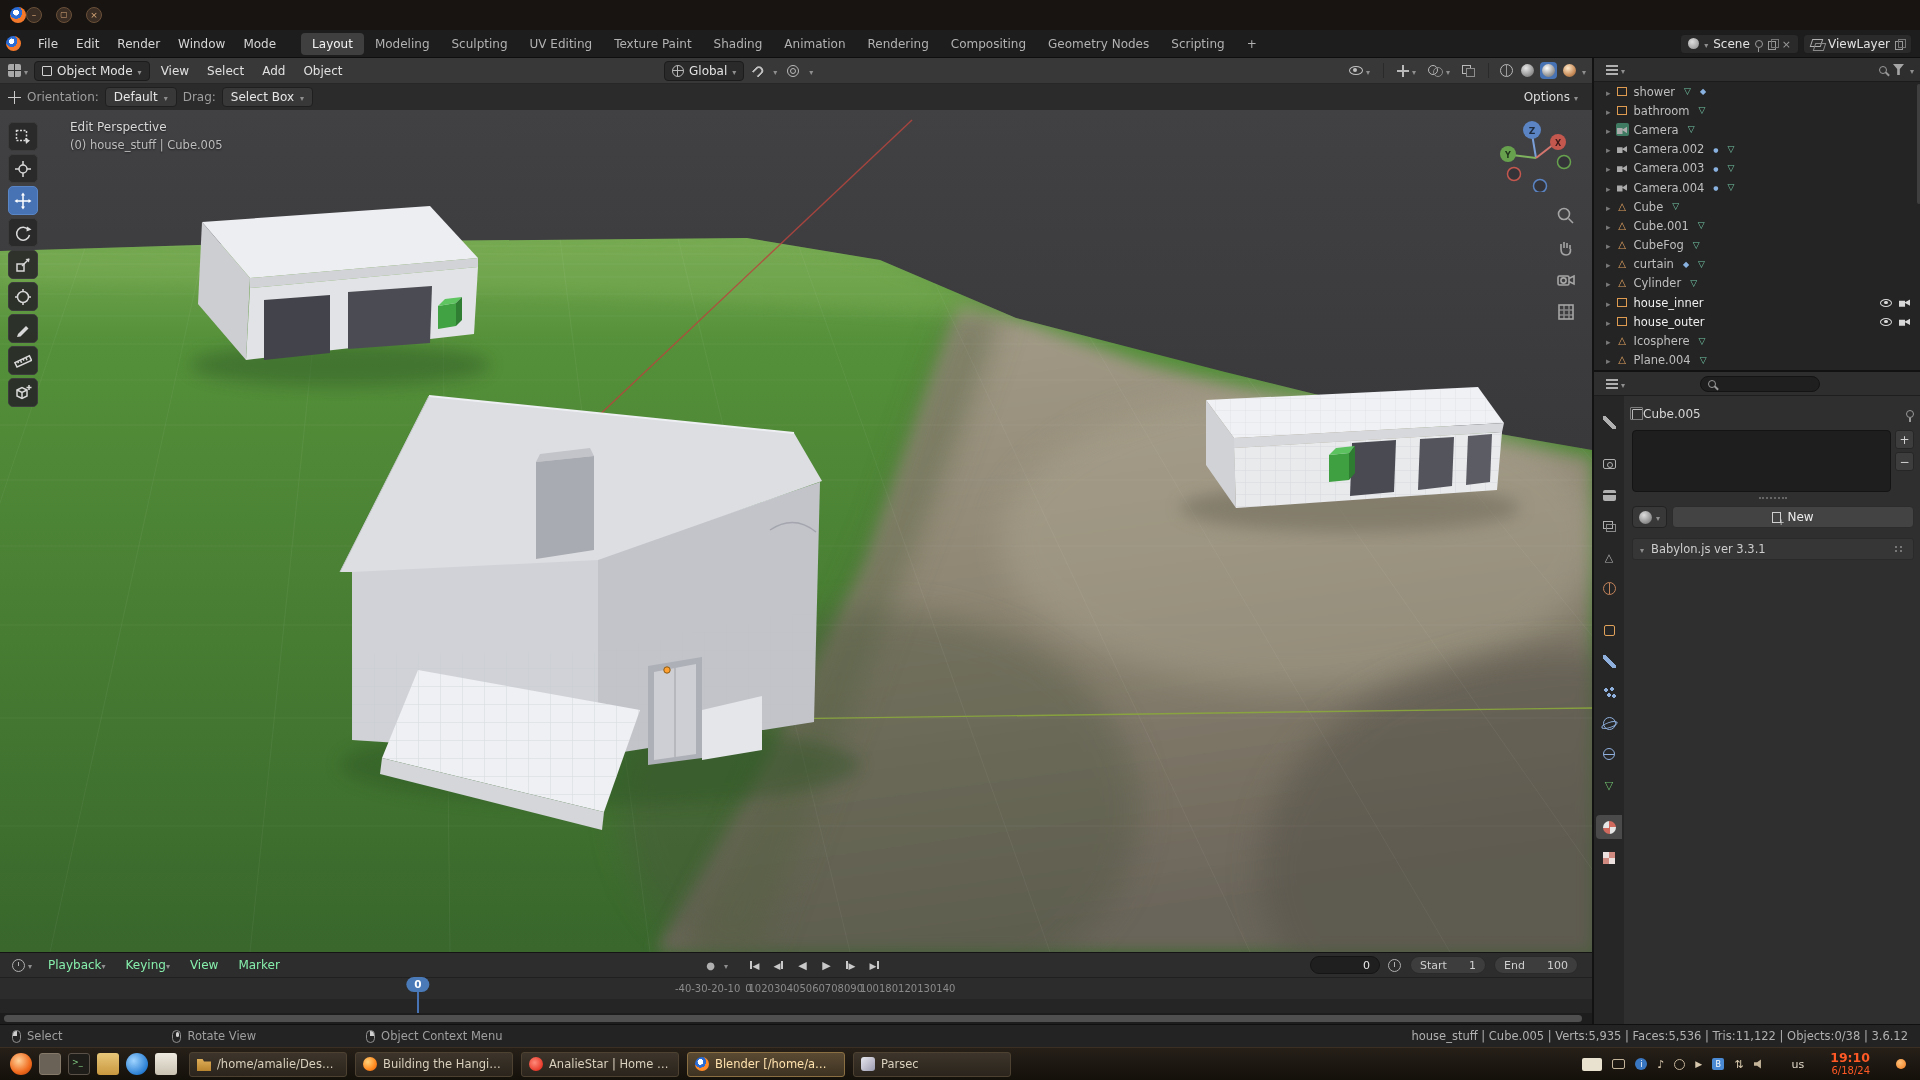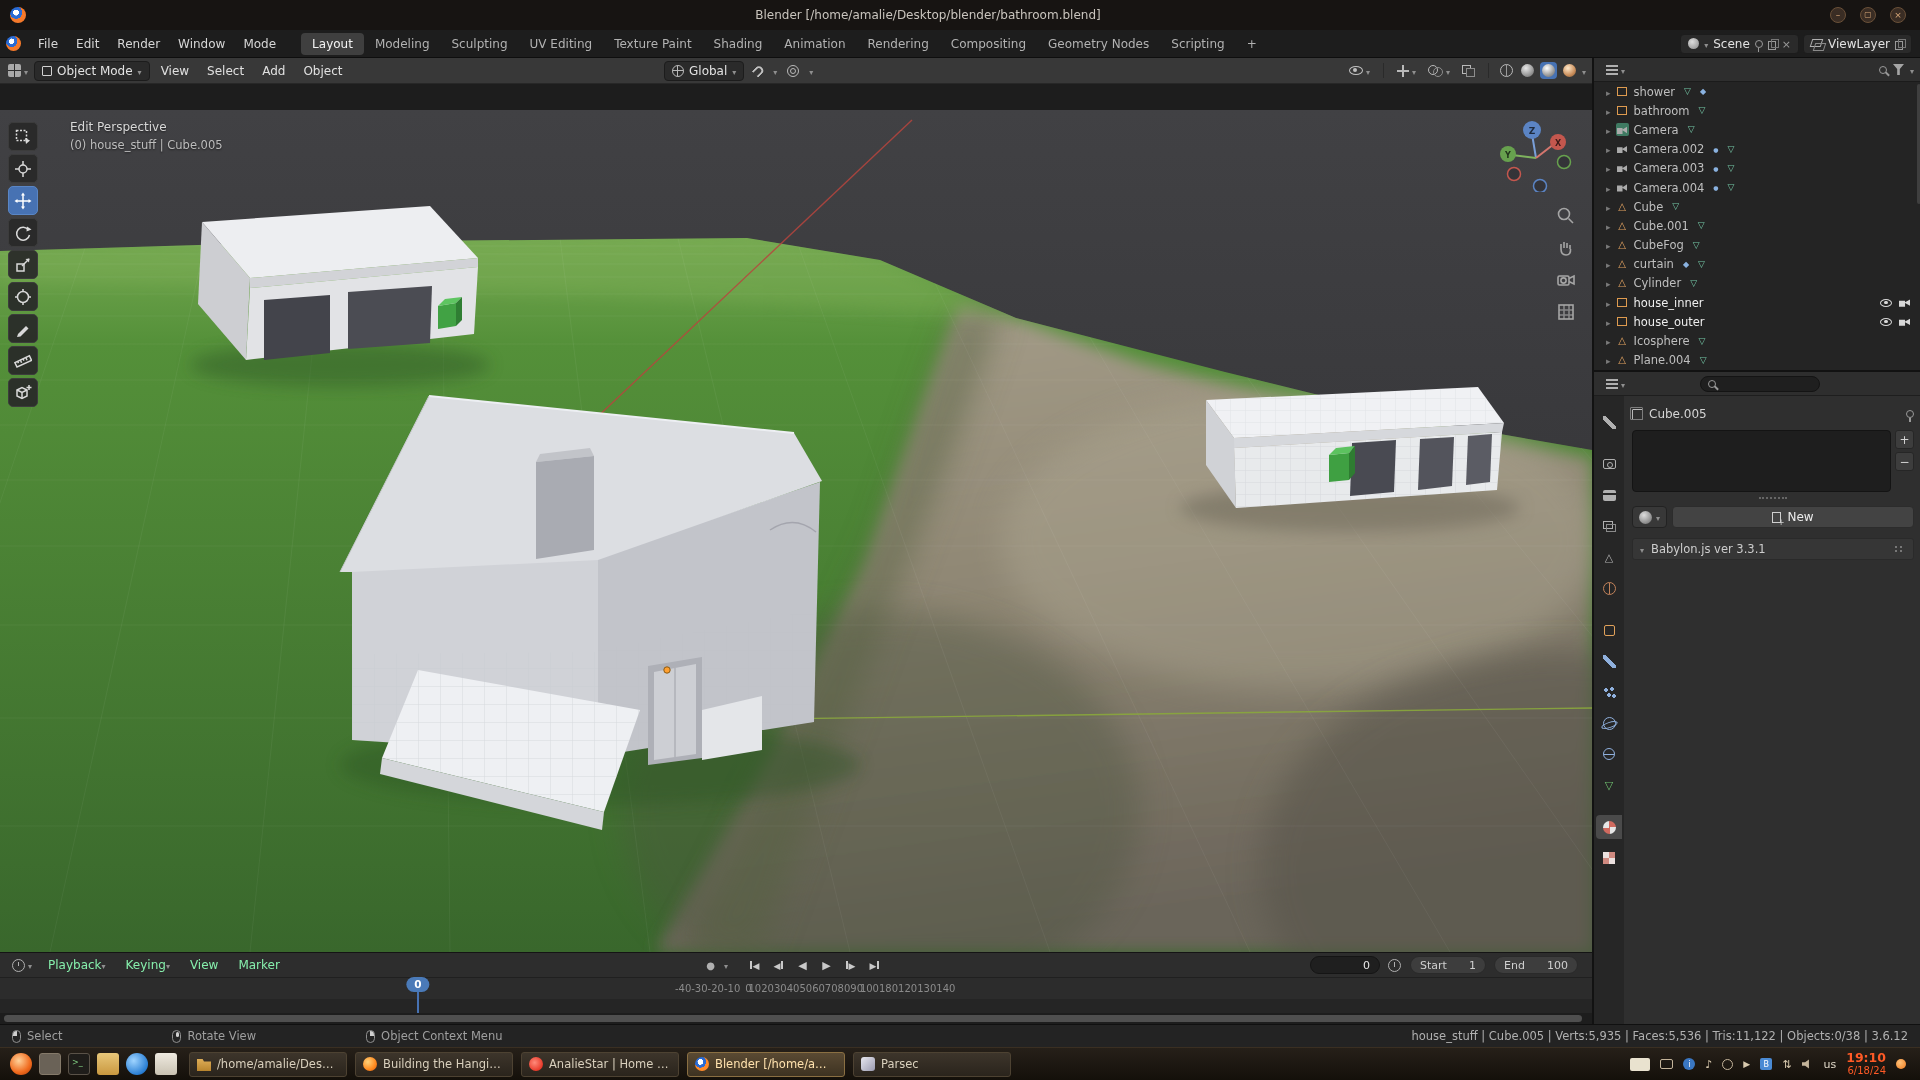--- a/index.html
+++ b/index.html
@@ -161,21 +161,21 @@
  radial-gradient(circle 1.8px at 9px 3px,#8fb0dd 1.7px,transparent 2px),
  radial-gradient(circle 1.8px at 6px 9px,#8fb0dd 1.7px,transparent 2px),
  radial-gradient(circle 1.8px at 11px 10px,#8fb0dd 1.7px,transparent 2px)}
 .pticon[data-icon="physics"]{width:13px;height:13px;border:1.3px solid #8fb0dd;border-radius:50%;position:relative}
 .pticon[data-icon="physics"]::after{content:"";position:absolute;left:-3px;top:4px;width:15px;height:4px;border:1.1px solid #8fb0dd;border-radius:50%;transform:rotate(-18deg)}
 .pticon[data-icon="constraints"]{width:12px;height:12px;border:1.3px solid #8fb0dd;border-radius:50%;background:linear-gradient(0deg,transparent 45%,#8fb0dd 45% 55%,transparent 55%)}
 .pticon[data-icon="object-data"]::before{content:"▽";color:#6fbf6f;font-size:11px;line-height:1}
 .pticon[data-icon="material"]{width:13px;height:13px;border-radius:50%;background:conic-gradient(#d06a5f 0 25%,#e6e6e6 0 50%,#d06a5f 0 75%,#e6e6e6 0)}
 .pticon[data-icon="texture"]{width:12px;height:12px;background:conic-gradient(#d08a80 0 25%,#ece1df 0 50%,#d08a80 0 75%,#ece1df 0)}
 .prop-content{flex:1;padding:6px 8px 0 8px;display:flex;flex-direction:column}
-.breadcrumb{display:flex;align-items:center;gap:6px;height:24px;color:#d5d5d5}
+.breadcrumb{display:flex;align-items:center;height:24px;color:#d5d5d5}
 .ic-cube{width:11px;height:11px;border:1.4px solid #b9b9b9;border-radius:1px;position:relative}
 .ic-cube::after{content:"";position:absolute;left:-3px;top:-3px;width:11px;height:11px;border:1.2px solid #7d7d7d;border-radius:1px}
 .slot-area{display:flex;gap:4px;margin-top:4px}
 .slot-list{flex:1;height:62px;background:#1e1e1e;border:1px solid #141414;border-radius:4px}
 .slot-side{display:flex;flex-direction:column;gap:3px}
 .sbtn{width:19px;height:19px;background:#3d3d3d;border:1px solid #262626;border-radius:3px;color:#d2d2d2;display:flex;align-items:center;justify-content:center;font-size:12px;line-height:1}
 .specials{height:12px;display:flex;align-items:center;justify-content:center}
 .grip-h{width:28px;border-top:2px dotted #666}
 .browse-row{display:flex;align-items:flex-end;gap:5px;margin-top:2px}
 .browse-btn{display:inline-flex;align-items:center;gap:4px;background:#383838;border:1px solid #222;border-radius:4px;height:22px;padding:0 6px}
@@ -242,21 +242,21 @@
 .tb-windows{display:flex;gap:8px;margin-left:12px}
 .tb-win{width:158px;height:25px;display:flex;align-items:center;gap:6px;padding:0 7px;background:linear-gradient(#3d352b,#2a241c);border:1px solid #4d4232;border-radius:3px;color:#d9d0bd;font-size:11.5px}
 .tb-win[data-active="true"]{background:linear-gradient(#5a4a33,#3d3221);border-color:#8a6f42;color:#ffe2ae}
 .tb-win-label{overflow:hidden;text-overflow:ellipsis;white-space:nowrap}
 .tb-win-icon{width:14px;height:14px;flex:0 0 auto}
 .tb-win-icon[data-app="folder"]{background:linear-gradient(#e4b45e,#b9852e);clip-path:polygon(0 15%,40% 15%,50% 32%,100% 32%,100% 100%,0 100%)}
 .tb-win-icon[data-app="firefox"]{background:radial-gradient(circle at 35% 35%,#ffd27a,#ff8a1f 60%,#d4540a);border-radius:50%}
 .tb-win-icon[data-app="vivaldi"]{background:radial-gradient(circle at 40% 40%,#ff8a7a,#e83a2a 70%,#a31f14);border-radius:50%}
 .tb-win-icon[data-app="blender"]{background:radial-gradient(circle at 38% 35%,#fff 0 22%,#2a6bd4 23% 45%,#ff8a2a 46%);border-radius:50%}
 .tb-win-icon[data-app="parsec"]{background:linear-gradient(135deg,#e8e8f0,#9a9ab0);border-radius:3px}
-.tb-tray{margin-left:auto;display:flex;align-items:center;gap:10px;padding-right:8px}
+.tb-tray{margin-left:auto;display:flex;align-items:center;gap:26px;padding-right:8px}
 .tray-i{display:inline-flex;align-items:center;justify-content:center}
 .tray-i[data-tray="notes"]{width:20px;height:13px;background:#e9e2cf;border-radius:2px}
 .tray-i[data-tray="display"]{width:13px;height:10px;border:1.5px solid #c4b49a;border-radius:2px}
 .tray-i[data-tray="info"]{width:12px;height:12px;background:#3a77c2;border-radius:50%;color:#fff;font-size:8px}
 .tray-i[data-tray="info"]::after{content:"i"}
 .tray-i[data-tray="media"]::after{content:"♪";color:#d8c9ae;font-size:11px}
 .tray-i[data-tray="capture"]{width:11px;height:11px;border:1.5px solid #c4b49a;border-radius:50%}
 .tray-i[data-tray="play"]::after{content:"▶";color:#d8c9ae;font-size:9px}
 .tray-i[data-tray="bluetooth"]{width:12px;height:12px;background:#4a8ad4;border-radius:2px;color:#fff;font-size:8px}
 .tray-i[data-tray="bluetooth"]::after{content:"B"}
@@ -268,21 +268,20 @@
 .clock .d{font-size:10px}
 .notif-dot{width:10px;height:10px;border-radius:50%;background:radial-gradient(circle at 38% 35%,#ffc27a,#f07a1d)}
 </style>
 </head>
 <body>
 
 <div class="screen">
 
   <div class="titlebar">
     <span class="blender-logo"></span>
-    <span class="tb-title">Blender [/home/amalie/Desktop/blender/bathroom.blend]</span>
     <div class="win-controls">
       <span class="win-dot min"></span>
       <span class="win-dot max"></span>
       <span class="win-dot cls"></span>
     </div>
   </div>
 
   <div class="menubar">
     <span class="blender-logo-sm"></span>
     <nav style="display:flex">
@@ -384,20 +383,37 @@
       <span class="shade-btn" data-active="true">
           <span class="sph sph-mat"></span>
         </span>
       <span class="shade-btn">
           <span class="sph sph-rend"></span>
         </span>
       <span class="chev"></span>
     </div>
   </div>
 
+  <div class="tool-settings">
+    <span class="move-mini"></span>
+    <span class="ts-label">Orientation:</span>
+    <span class="ts-pill">
+      <span>Default</span>
+      <span class="chev"></span>
+    </span>
+    <span class="ts-label">Drag:</span>
+    <span class="ts-pill">
+      <span>Select Box</span>
+      <span class="chev"></span>
+    </span>
+    <span class="options-btn">
+      <span>Options</span>
+      <span class="chev"></span>
+    </span>
+  </div>
 
   <div class="viewport">
     <svg class="scene" viewBox="0 0 1592 842" preserveAspectRatio="none">
       <defs>
         <linearGradient id="sky" x2="0" y2="1">
             <stop offset="0" stop-color="#414144"></stop>
             <stop offset=".6" stop-color="#353538"></stop>
             <stop offset="1" stop-color="#2e2e31"></stop>
           </linearGradient>
         <linearGradient id="grass" x2="0" y2="1">

